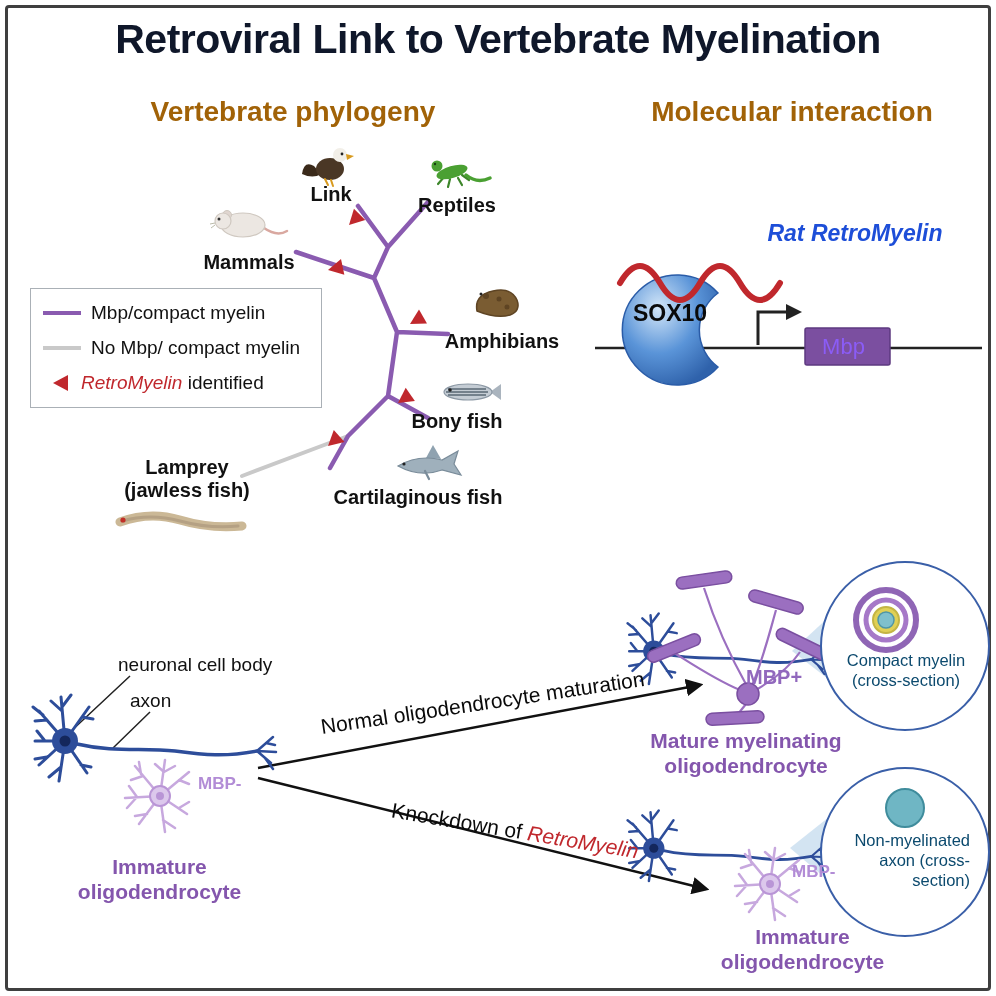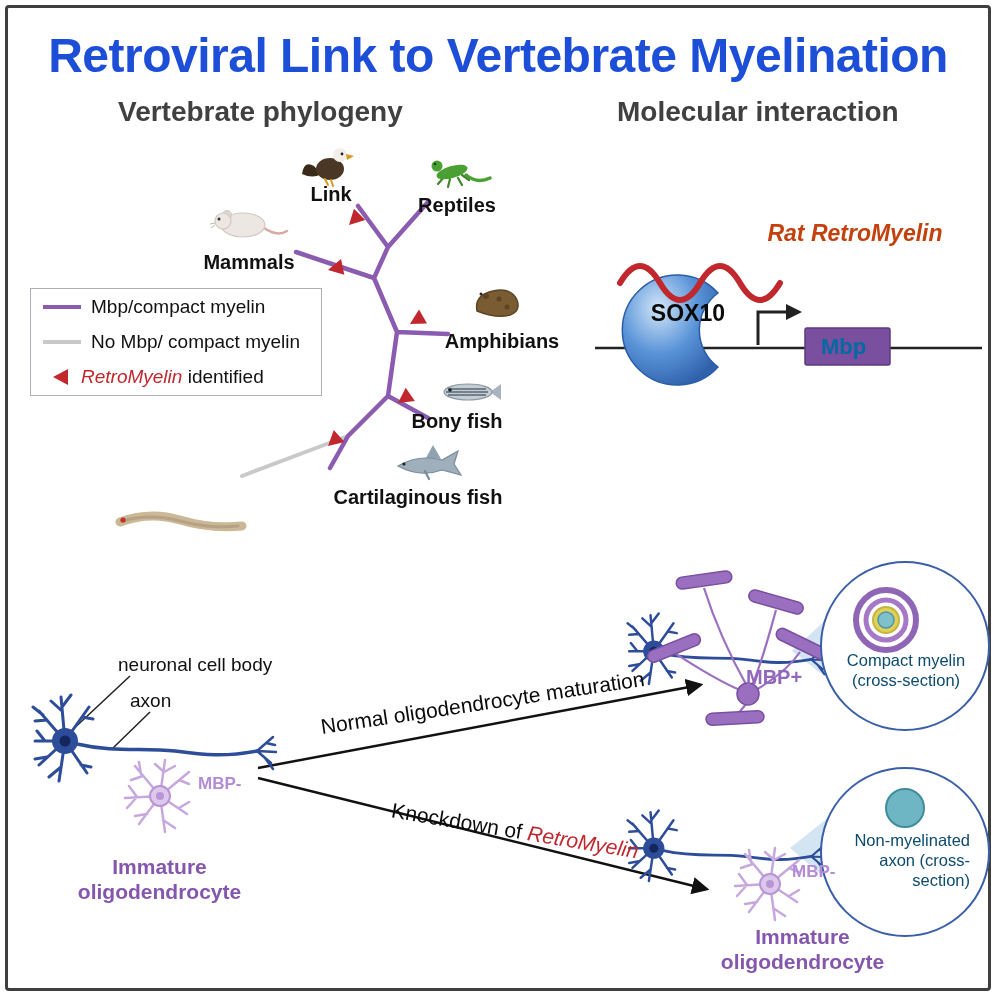--- a/index.html
+++ b/index.html
@@ -5,41 +5,41 @@
   * { margin:0; padding:0; box-sizing:border-box; }
   html,body { background:#fff; }
   .canvas {
     position:relative; width:996px; height:996px; background:#fff;
     font-family:"Liberation Sans", sans-serif; overflow:hidden;
   }
   .frame { position:absolute; inset:5px; border:3px solid #3f3f3f; border-radius:4px; }
   .abs { position:absolute; }
   .title {
     top:16px; left:0; width:996px; text-align:center;
-    font-size:48px; font-weight:bold; color:#1d4ed8; letter-spacing:-0.5px;margin-top:12px;
+    font-size:41px; font-weight:bold; color:#0f172a; letter-spacing:-0.5px;
   }
-  .section-heading { font-size:28px; font-weight:bold; color:#404040; }
+  .section-heading { font-size:28px; font-weight:bold; color:#a16207; text-align:center; }
   .taxon { font-size:20px; font-weight:bold; color:#111; text-align:center; line-height:1.15; }
   .legend {
     left:30px; top:288px; width:292px; border:1.5px solid #aab0b6; background:#fff;
-    padding:7px 12px; display:flex; flex-direction:column; gap:13px;
+    padding:13px 12px; display:flex; flex-direction:column; gap:13px;
   }
   .legend-row { display:flex; align-items:center; gap:10px; font-size:19px; color:#111; white-space:nowrap; }
   .swatch { width:38px; height:4px; flex:none; }
   .swatch.purple { background:#8a5bb0; }
   .swatch.gray { background:#c9c9c9; }
   .tri { width:0; height:0; border-top:8px solid transparent; border-bottom:8px solid transparent;
          border-right:15px solid #c0282d; flex:none; margin-left:10px; margin-right:3px; }
   .red-italic { color:#c0282d; font-style:italic; }
   .rna-label { left:735px; top:220px; width:240px; text-align:center;
-               font-size:23px; font-weight:bold; font-style:italic; color:#c2410c; }
-  .tf-label  { left:615px; top:300px; width:110px; text-align:right;
+               font-size:23px; font-weight:bold; font-style:italic; color:#1d4ed8; }
+  .tf-label  { left:615px; top:300px; width:110px; text-align:center;
                font-size:23px; font-weight:bold; color:#0a0a0a; }
   .gene-label{ left:805px; top:334px; width:77px; text-align:center;
-               font-size:22px; font-weight:bold; color:#0369a1; }
+               font-size:22px; font-weight:normal; color:#8b5cf6; }
   .cell-note { font-size:19px; color:#111; }
   .purple-name { font-size:21px; font-weight:bold; color:#8456ad; text-align:center; line-height:1.2; }
   .mbp-minus { font-size:17px; font-weight:bold; color:#b28cd6; }
   .mbp-plus  { font-size:20px; font-weight:bold; color:#9168bd; }
   .arrow-label { font-size:21px; color:#0a0a0a; text-align:center; line-height:1.2; }
   .inset-text { font-size:16.5px; color:#0c4a6e; text-align:center; line-height:1.22; }
 </style>
 </head>
 <body>
 
@@ -120,20 +120,24 @@
       <circle cx="-57" cy="0" r="2.6" fill="#c23028"></circle>
     </g>
   </svg>
 
   <div class="abs taxon" style="left:281px; top:183px; width:100px;">Link</div>
   <div class="abs taxon" style="left:397px; top:194px; width:120px;">Reptiles</div>
   <div class="abs taxon" style="left:189px; top:251px; width:120px;">Mammals</div>
   <div class="abs taxon" style="left:432px; top:330px; width:140px;">Amphibians</div>
   <div class="abs taxon" style="left:397px; top:410px; width:120px;">Bony fish</div>
   <div class="abs taxon" style="left:292px; top:486px; width:180px;margin-left:36px;">Cartilaginous fish</div>
+  <div class="abs taxon" style="left:107px; top:456px; width:160px;">
+    <div>Lamprey</div>
+    <div>(jawless fish)</div>
+  </div>
 
   <div class="abs legend">
     <div class="legend-row">
       <span class="swatch purple"></span>
       <span>Mbp/compact myelin</span>
     </div>
     <div class="legend-row">
       <span class="swatch gray"></span>
       <span>No Mbp/ compact myelin</span>
     </div>
@@ -253,18 +257,19 @@
 
   <div class="abs cell-note" style="left:118px; top:654px; width:210px;">neuronal cell body</div>
   <div class="abs cell-note" style="left:130px; top:690px; width:90px;">axon</div>
   <div class="abs mbp-minus" style="left:198px; top:774px;">MBP-</div>
   <div class="abs purple-name" style="left:52px; top:854px; width:215px;">Immature oligodendrocyte</div>
 
   <div class="abs arrow-label" style="left:310px; top:690px; width:345px; transform:rotate(-8.5deg);">Normal oligodendrocyte maturation</div>
   <div class="abs arrow-label" style="left:335px; top:818px; width:360px; transform:rotate(9.5deg);"><span>Knockdown of </span><span class="red-italic">RetroMyelin</span></div>
 
   <div class="abs mbp-plus" style="left:746px; top:666px;">MBP+</div>
+  <div class="abs purple-name" style="left:626px; top:728px; width:240px;">Mature myelinating oligodendrocyte</div>
   <div class="abs inset-text" style="left:845px; top:650px; width:122px;">Compact myelin (cross-section)</div>
 
   <div class="abs mbp-minus" style="left:792px; top:862px;">MBP-</div>
   <div class="abs purple-name" style="left:690px; top:924px; width:225px;">Immature oligodendrocyte</div>
   <div class="abs inset-text" style="left:842px; top:830px; width:128px;text-align:right;">Non-myelinated axon (cross-section)</div>
 </div>
 
 </body></html>

